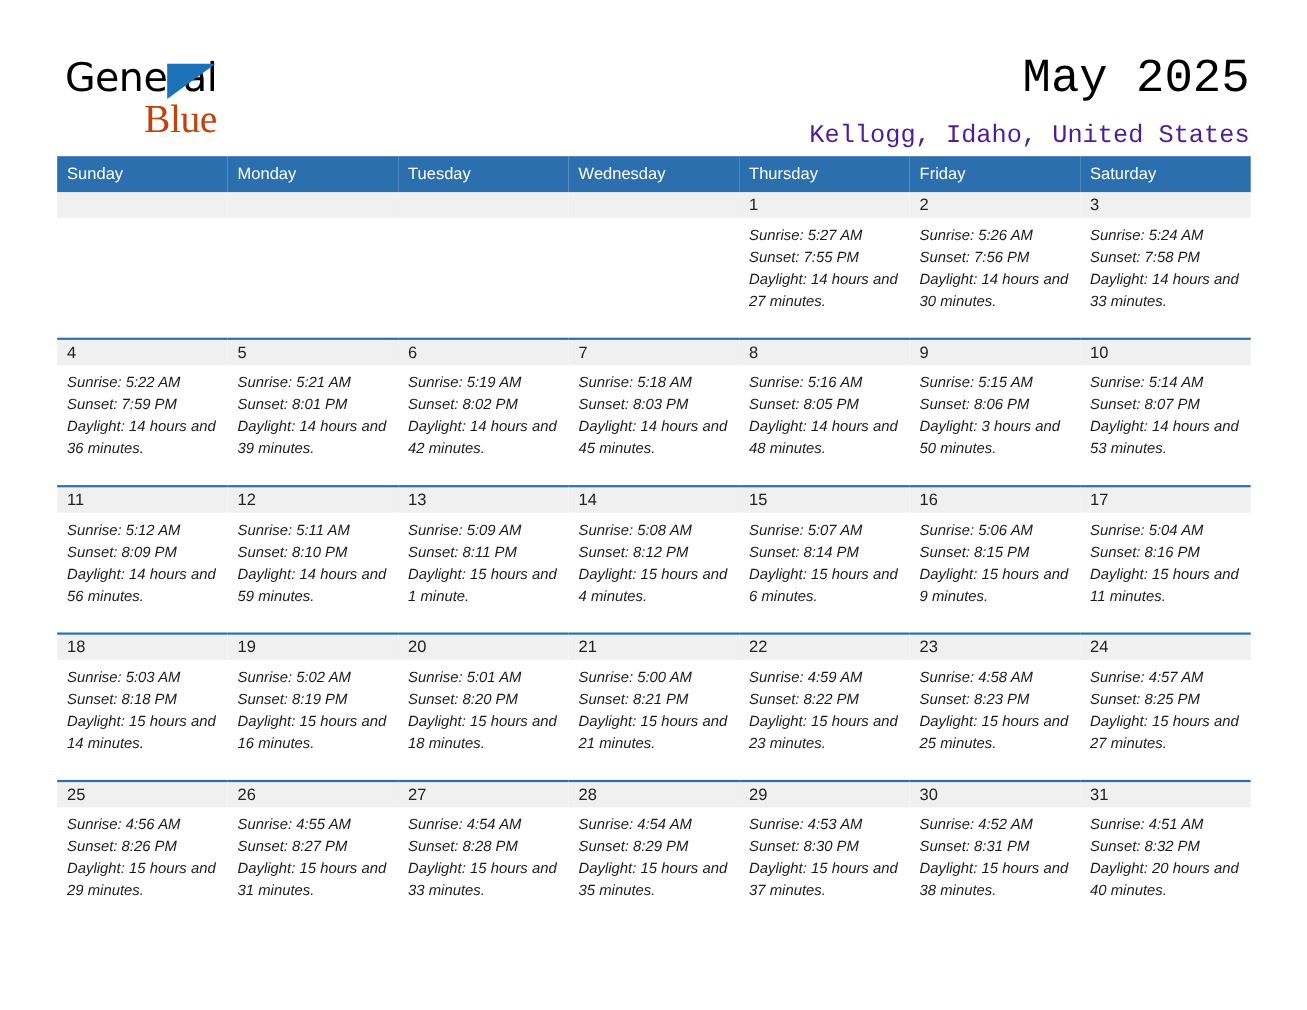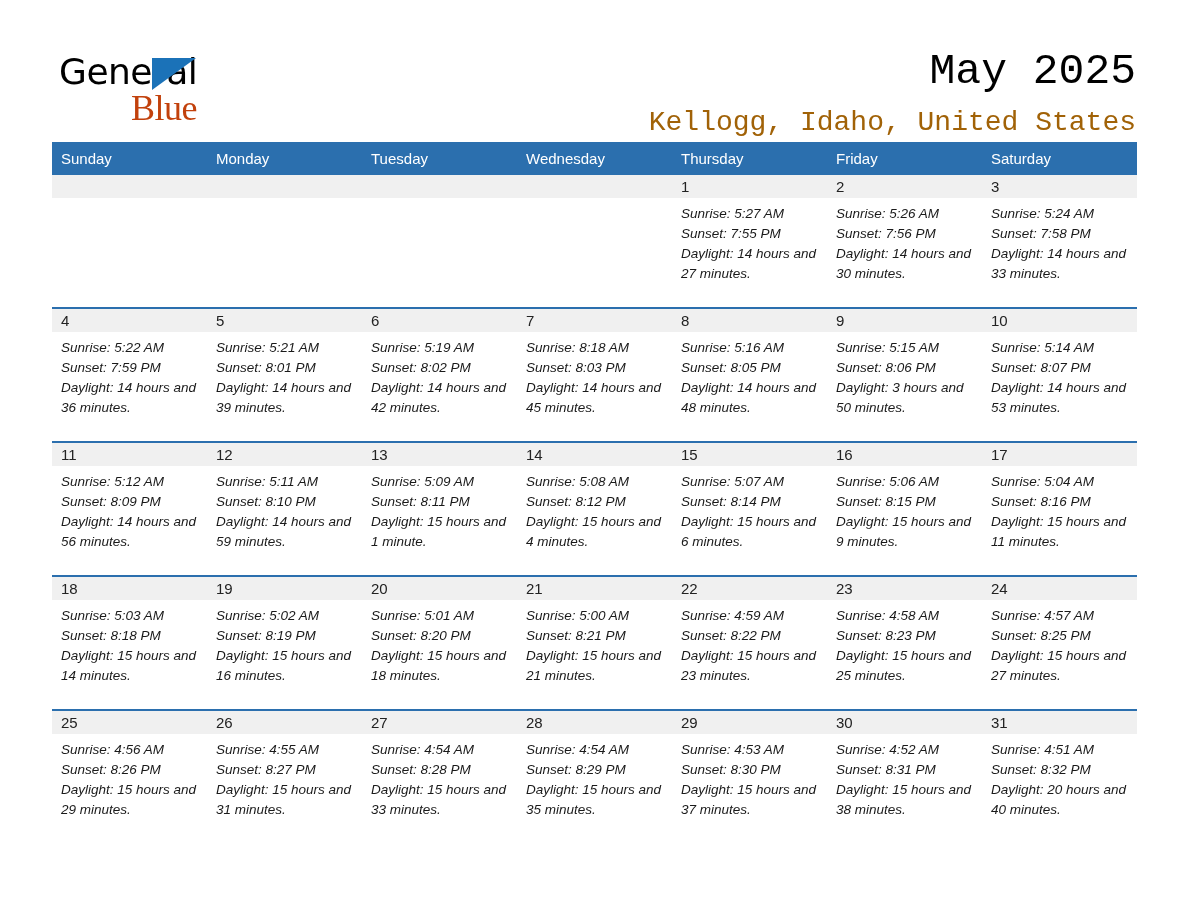--- a/index.html
+++ b/index.html
@@ -79,24 +79,24 @@
   }
   .cal-title {
     font-size: 43px;
     line-height: 52px;
     font-weight: 400;
     color: #000000;
     white-space: nowrap;
   }
   .cal-subtitle {
     margin-top: 11px;
-    font-size: 28px;
+    font-size: 23px;
     line-height: 28px;
     font-weight: 400;
-    color: #a16207;
+    color: #4c1d95;
     white-space: nowrap;
   }
 
   
   .calendar {
     position: absolute;
     left: 52px;
     top: 142px;
     width: 1085px;
     border-collapse: collapse;
@@ -273,21 +273,21 @@
                 <div>Sunrise: 5:19 AM</div>
                 <div>Sunset: 8:02 PM</div>
                 <div class="daylight">Daylight: 14 hours and 42 minutes.</div>
               </div>
             </div>
           </td>
           <td>
             <div class="cell cell-filled">
               <div class="daynum-band">7</div>
               <div class="cell-detail">
-                <div>Sunrise: 8:18 AM</div>
+                <div>Sunrise: 5:18 AM</div>
                 <div>Sunset: 8:03 PM</div>
                 <div class="daylight">Daylight: 14 hours and 45 minutes.</div>
               </div>
             </div>
           </td>
           <td>
             <div class="cell cell-filled">
               <div class="daynum-band">8</div>
               <div class="cell-detail">
                 <div>Sunrise: 5:16 AM</div>

